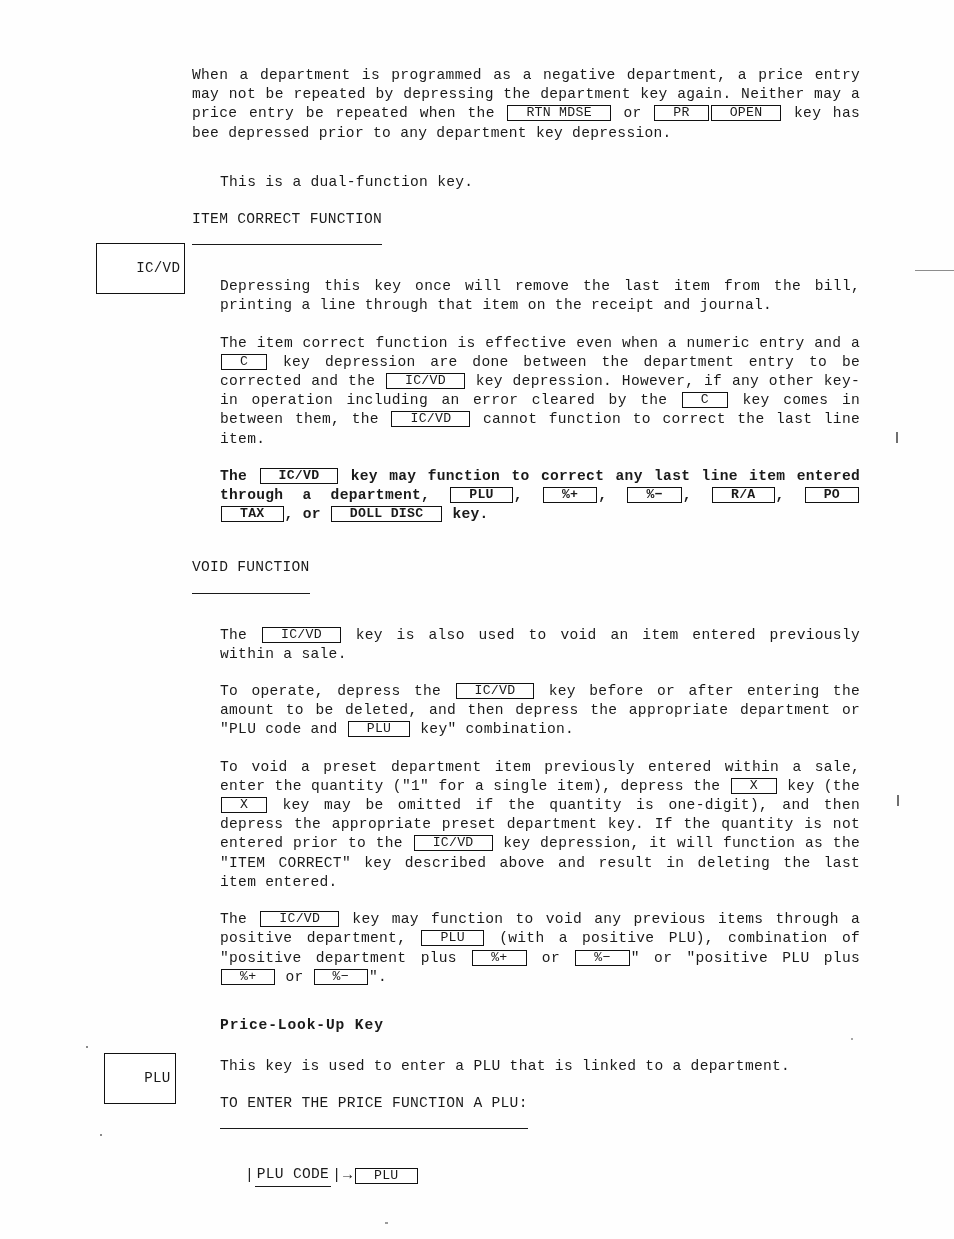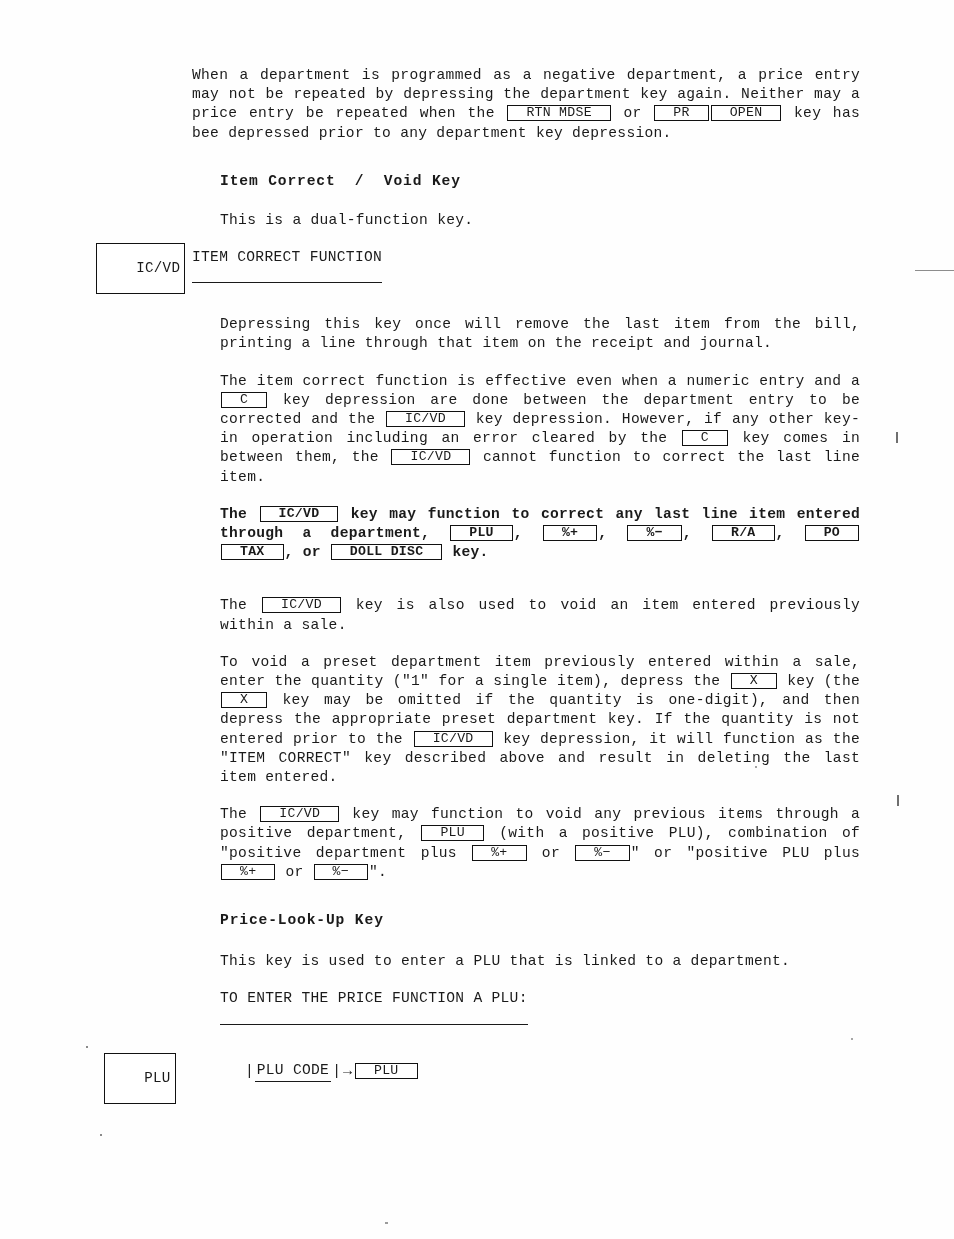--- a/index.html
+++ b/index.html
@@ -157,23 +157,20 @@
     <span>PLU</span>
   </div>
 
   <div class="col">
 
 
     <p class="para" style="margin-bottom:30px;">
       <span>When a department is programmed as a negative department, a price entry may not be repeated by depressing the department key again. Neither may a price entry be repeated when the </span><span class="key">RTN MDSE</span><span> or </span><span class="key">PR</span><span class="key">OPEN</span><span> key has bee depressed prior to any department key depression.</span>
     </p>
 
-    <div class="section-head">
-      <div class="sec-title">Item Correct  /  Void Key</div>
-    </div>
 
     <p class="para indent" style="margin-top:12px;">
       <span>This is a dual-function key.</span>
     </p>
 
     <div class="subhead-wrap">
       <span class="subhead">ITEM CORRECT FUNCTION</span>
     </div>
 
     <p class="para indent">
@@ -181,25 +178,31 @@
     </p>
 
     <p class="para indent">
       <span>The item correct function is effective even when a numeric entry and a </span><span class="key">C</span><span> key depression are done between the department entry to be corrected and the </span><span class="key">IC/VD</span><span> key depression.  However, if any other key-in operation including an error cleared by the </span><span class="key">C</span><span> key comes in between them, the </span><span class="key">IC/VD</span><span> cannot function to correct the last line item.</span>
     </p>
 
     <p class="para indent" style="margin-bottom:34px;font-weight:bold;">
       <span>The </span><span class="key">IC/VD</span><span> key may function to correct any last line item entered through a department, </span><span class="key">PLU</span><span>, </span><span class="key">%+</span><span>, </span><span class="key">%−</span><span>, </span><span class="key">R/A</span><span>, </span><span class="key">PO</span><span>  </span><span class="key">TAX</span><span>, or </span><span class="key">DOLL DISC</span><span> key.</span>
     </p>
 
+    <div class="subhead-wrap">
+      <span class="subhead">VOID FUNCTION</span>
+    </div>
 
     <p class="para indent">
       <span>The </span><span class="key">IC/VD</span><span> key is also used to void an item entered previously within  a sale.</span>
     </p>
 
+    <p class="para indent">
+      <span>To operate, depress the </span><span class="key">IC/VD</span><span> key before or after entering the amount to be deleted, and then depress the appropriate department or "PLU code and </span><span class="key">PLU</span><span> key" combination.</span>
+    </p>
 
     <p class="para indent">
       <span>To void a preset department item previously entered within a sale, enter the quantity ("1" for a single item), depress the </span><span class="key">X</span><span> key (the </span><span class="key">X</span><span> key may be omitted if the quantity is one-digit), and then depress the appropriate preset department key.  If the quantity is not entered prior to the </span><span class="key">IC/VD</span><span> key depression, it will function as the "ITEM CORRECT" key described above and result in deleting the last item entered.</span>
     </p>
 
     <p class="para indent" style="margin-bottom:30px;">
       <span>The </span><span class="key">IC/VD</span><span> key may function to void any previous items through a positive department, </span><span class="key">PLU</span><span> (with a positive PLU), combination of "positive department plus </span><span class="key">%+</span><span> or </span><span class="key">%−</span><span>" or "positive PLU plus </span><span class="key">%+</span><span> or </span><span class="key">%−</span><span>".</span>
     </p>
 
     <div class="section-head" style="margin-top:4px;">

